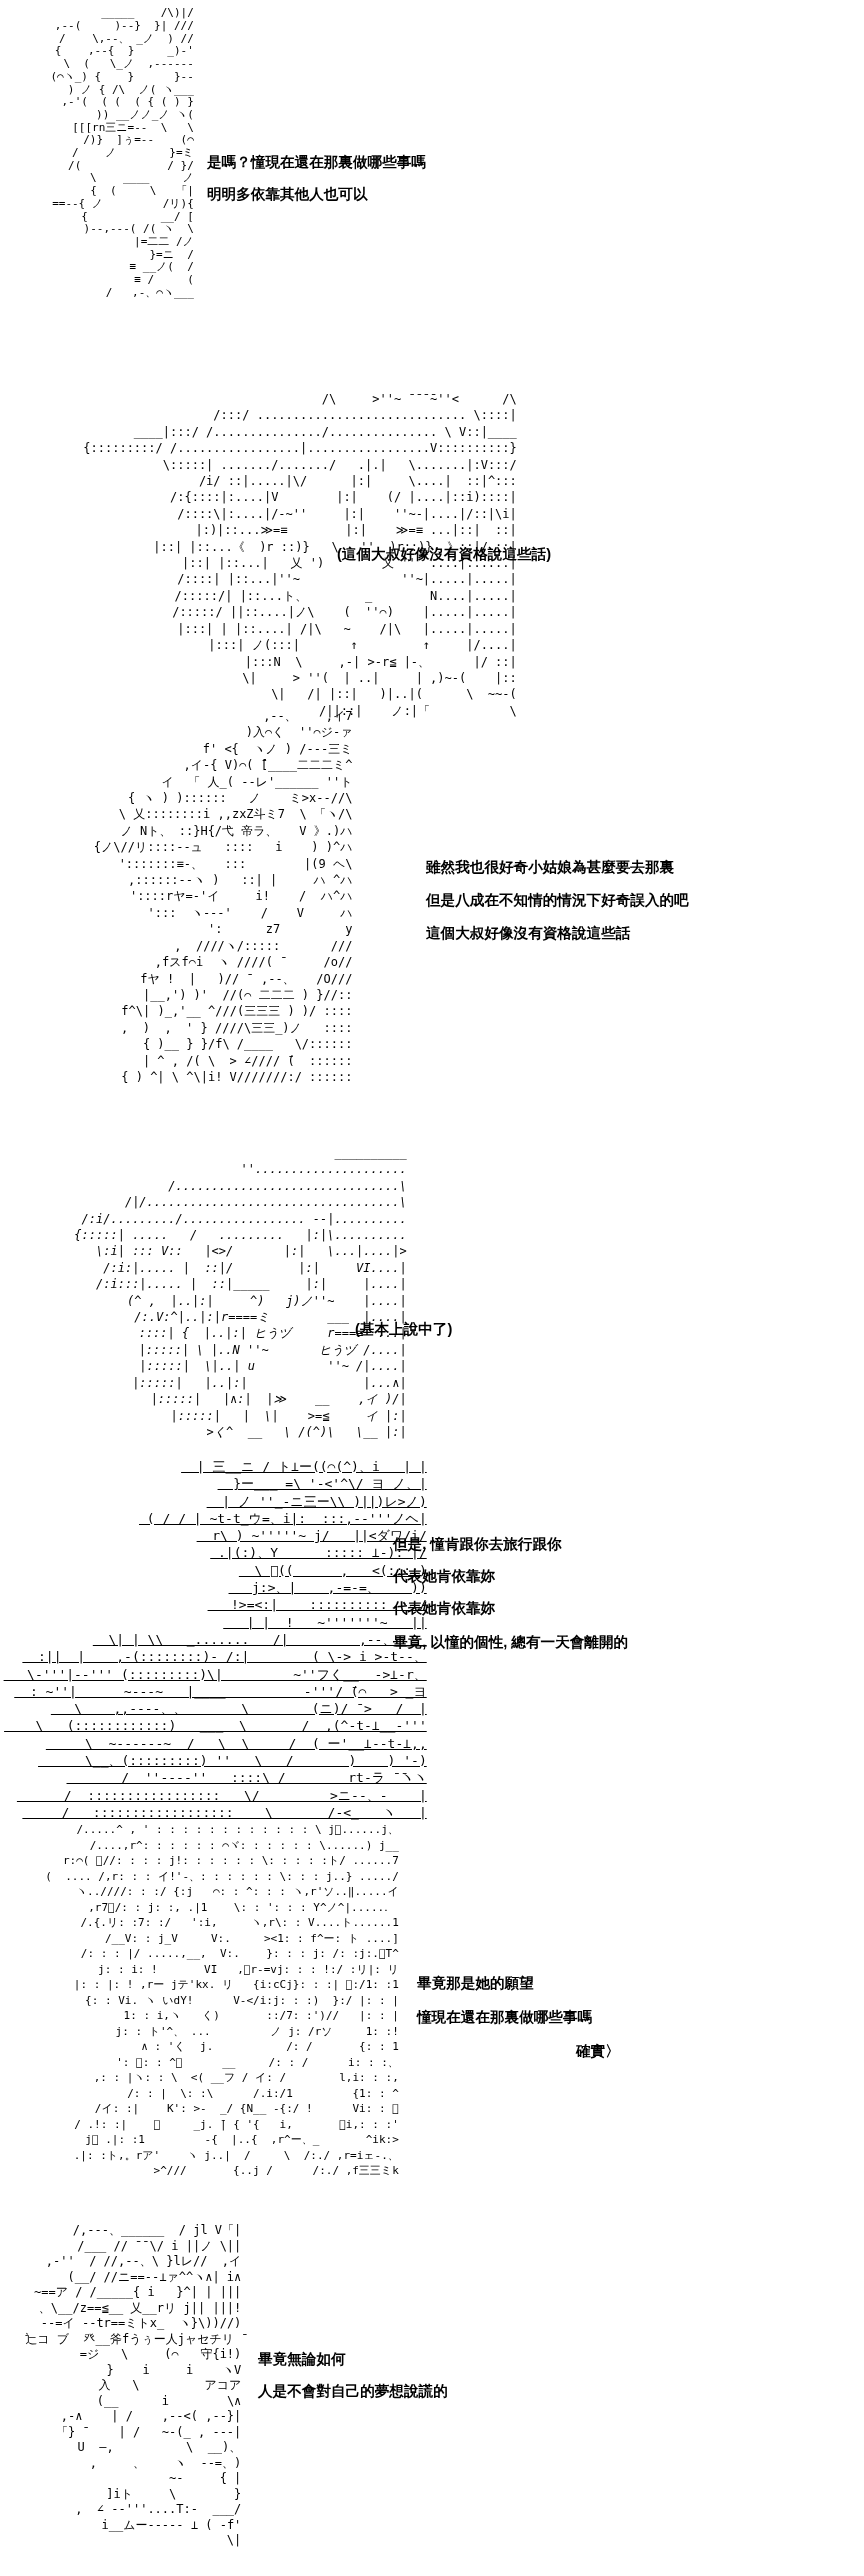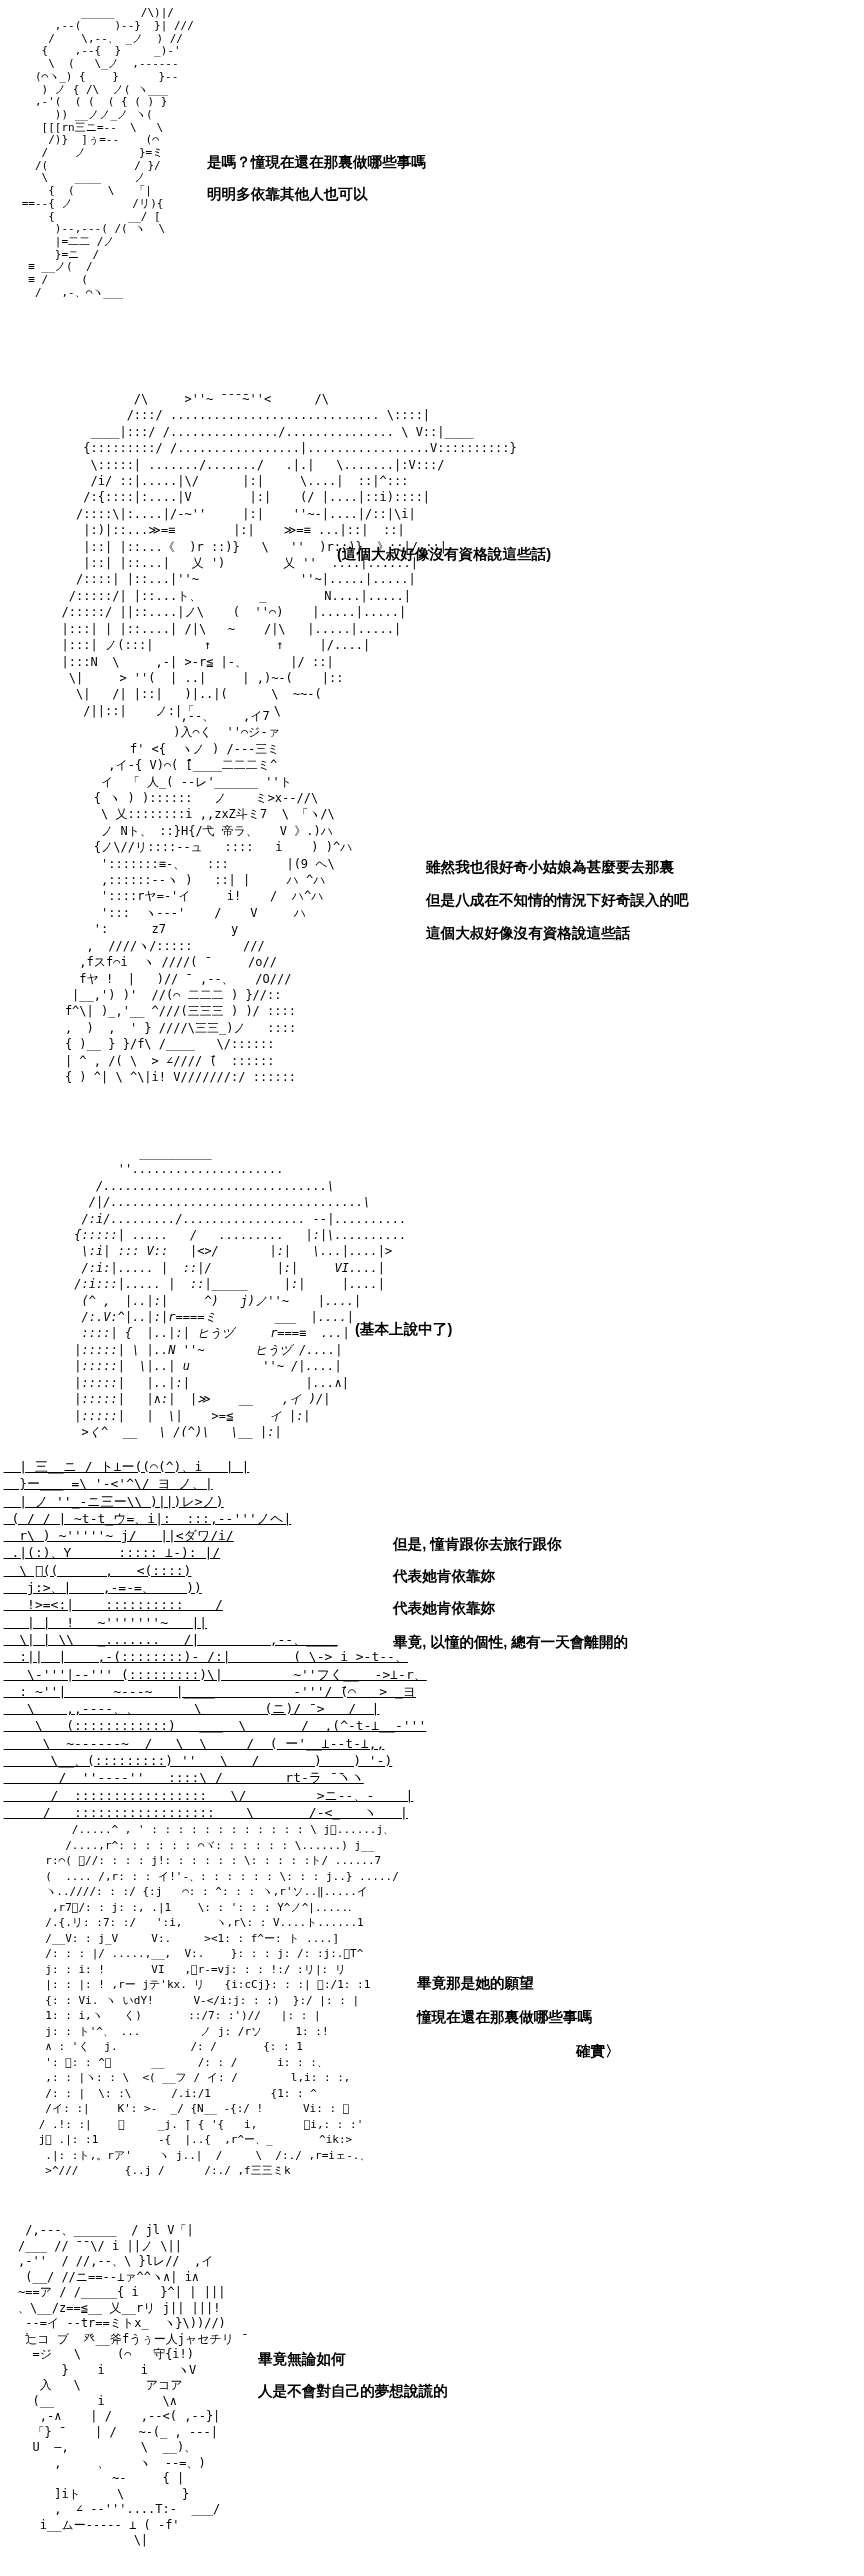--- a/index.html
+++ b/index.html
@@ -4,20 +4,21 @@
 <style>
   html, body { margin: 0; padding: 0; background: #ffffff; }
   .canvas {
     position: relative;
     width: 865px;
     height: 2576px;
     background: #ffffff;
     color: #000000;
     overflow: hidden;
     font-family: "Liberation Sans", "DejaVu Sans", sans-serif;
+    text-align: right;
   }
   .aa {
     position: absolute;
     margin: 0;
     font-family: "DejaVu Sans Mono", monospace;
     white-space: pre;
     color: #000000;
   }
   .aa1 { left: 1.8px;  top: 7.3px;    font-size: 11px; line-height: 12.7px; }
   .aa2 { left: 25.5px; top: 391px;  font-size: 12px; line-height: 16.4px; }

